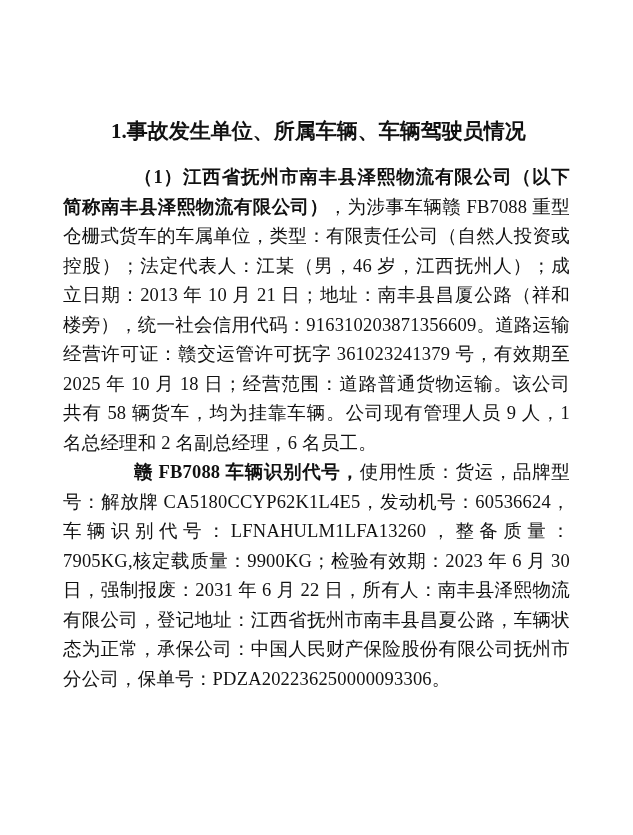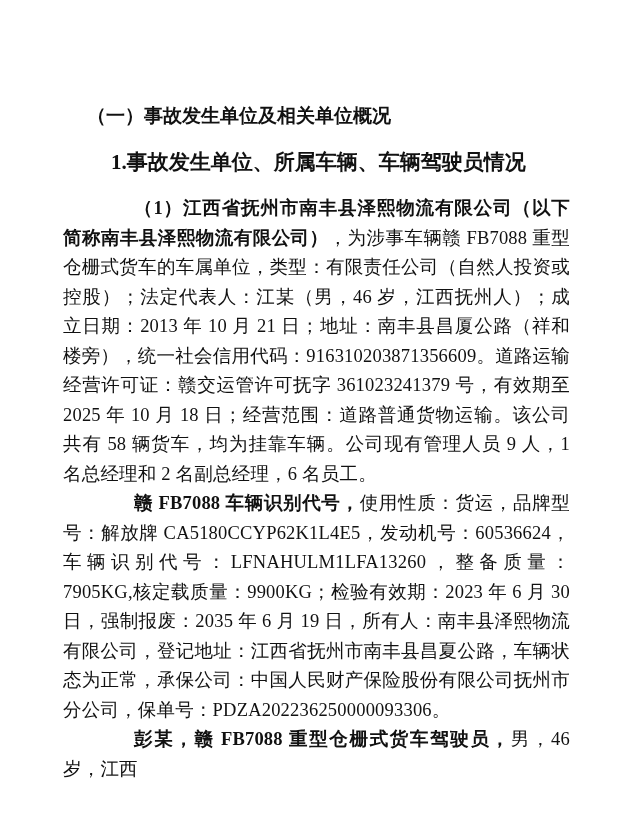--- a/index.html
+++ b/index.html
@@ -64,19 +64,17 @@
   .bold {
     font-weight: bold;
     margin-left: 41px;
   }
 </style>
 </head>
 <body>
 
 <div class="page">
   <div class="doc-body" id="doc-body">
-      <p class="h2"><span>（一）事故发生单位及相关单位概况</span></p>
       <p class="h3"><span>1.事故发生单位、所属车辆、车辆驾驶员情况</span></p>
       <p class="para"><span class="bold">（1）江西省抚州市南丰县泽熙物流有限公司（以下简称南丰县泽熙物流有限公司）</span><span class="">，为涉事车辆赣 FB7088 重型仓栅式货车的车属单位，类型：有限责任公司（自然人投资或控股）；法定代表人：江某（男，46 岁，江西抚州人）；成立日期：2013 年 10 月 21 日；地址：南丰县昌厦公路（祥和楼旁），统一社会信用代码：916310203871356609。道路运输经营许可证：赣交运管许可抚字 361023241379 号，有效期至 2025 年 10 月 18 日；经营范围：道路普通货物运输。该公司共有 58 辆货车，均为挂靠车辆。公司现有管理人员 9 人，1 名总经理和 2 名副总经理，6 名员工。</span></p>
-      <p class="para"><span class="bold">赣 FB7088 车辆识别代号，</span><span class="">使用性质：货运，品牌型号：解放牌 CA5180CCYP62K1L4E5，发动机号：60536624，车辆识别代号：LFNAHULM1LFA13260，整备质量：7905KG,核定载质量：9900KG；检验有效期：2023 年 6 月 30 日，强制报废：2035 年 6 月 19 日，所有人：南丰县泽熙物流有限公司，登记地址：江西省抚州市南丰县昌夏公路，车辆状态为正常，承保公司：中国人民财产保险股份有限公司抚州市分公司，保单号：PDZA202236250000093306。</span></p>
-      <p class="para"><span class="bold">彭某，赣 FB7088 重型仓栅式货车驾驶员，</span><span class="">男，46 岁，江西</span></p>
+      <p class="para"><span class="bold">赣 FB7088 车辆识别代号，</span><span class="">使用性质：货运，品牌型号：解放牌 CA5180CCYP62K1L4E5，发动机号：60536624，车辆识别代号：LFNAHULM1LFA13260，整备质量：7905KG,核定载质量：9900KG；检验有效期：2023 年 6 月 30 日，强制报废：2031 年 6 月 22 日，所有人：南丰县泽熙物流有限公司，登记地址：江西省抚州市南丰县昌夏公路，车辆状态为正常，承保公司：中国人民财产保险股份有限公司抚州市分公司，保单号：PDZA202236250000093306。</span></p>
     </div>
 </div>
 
 </body></html>

